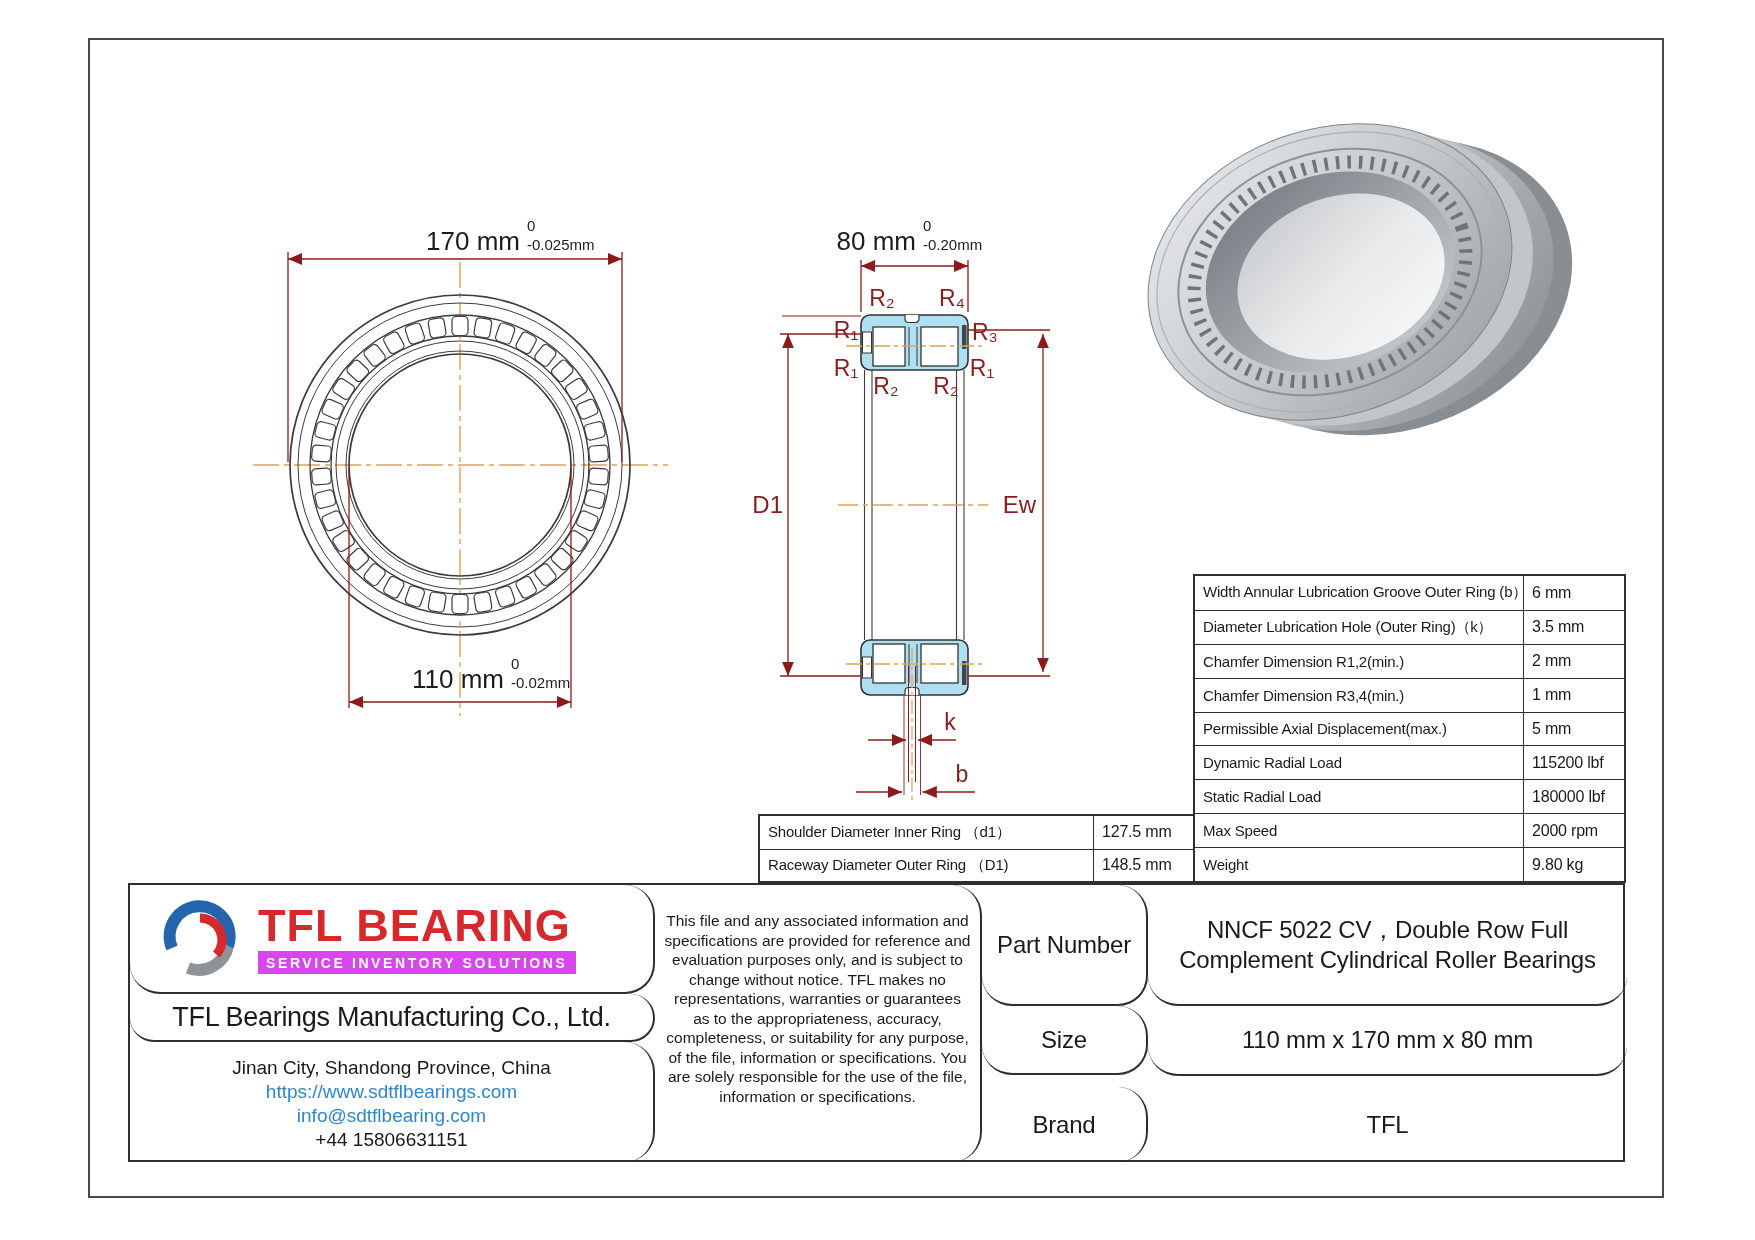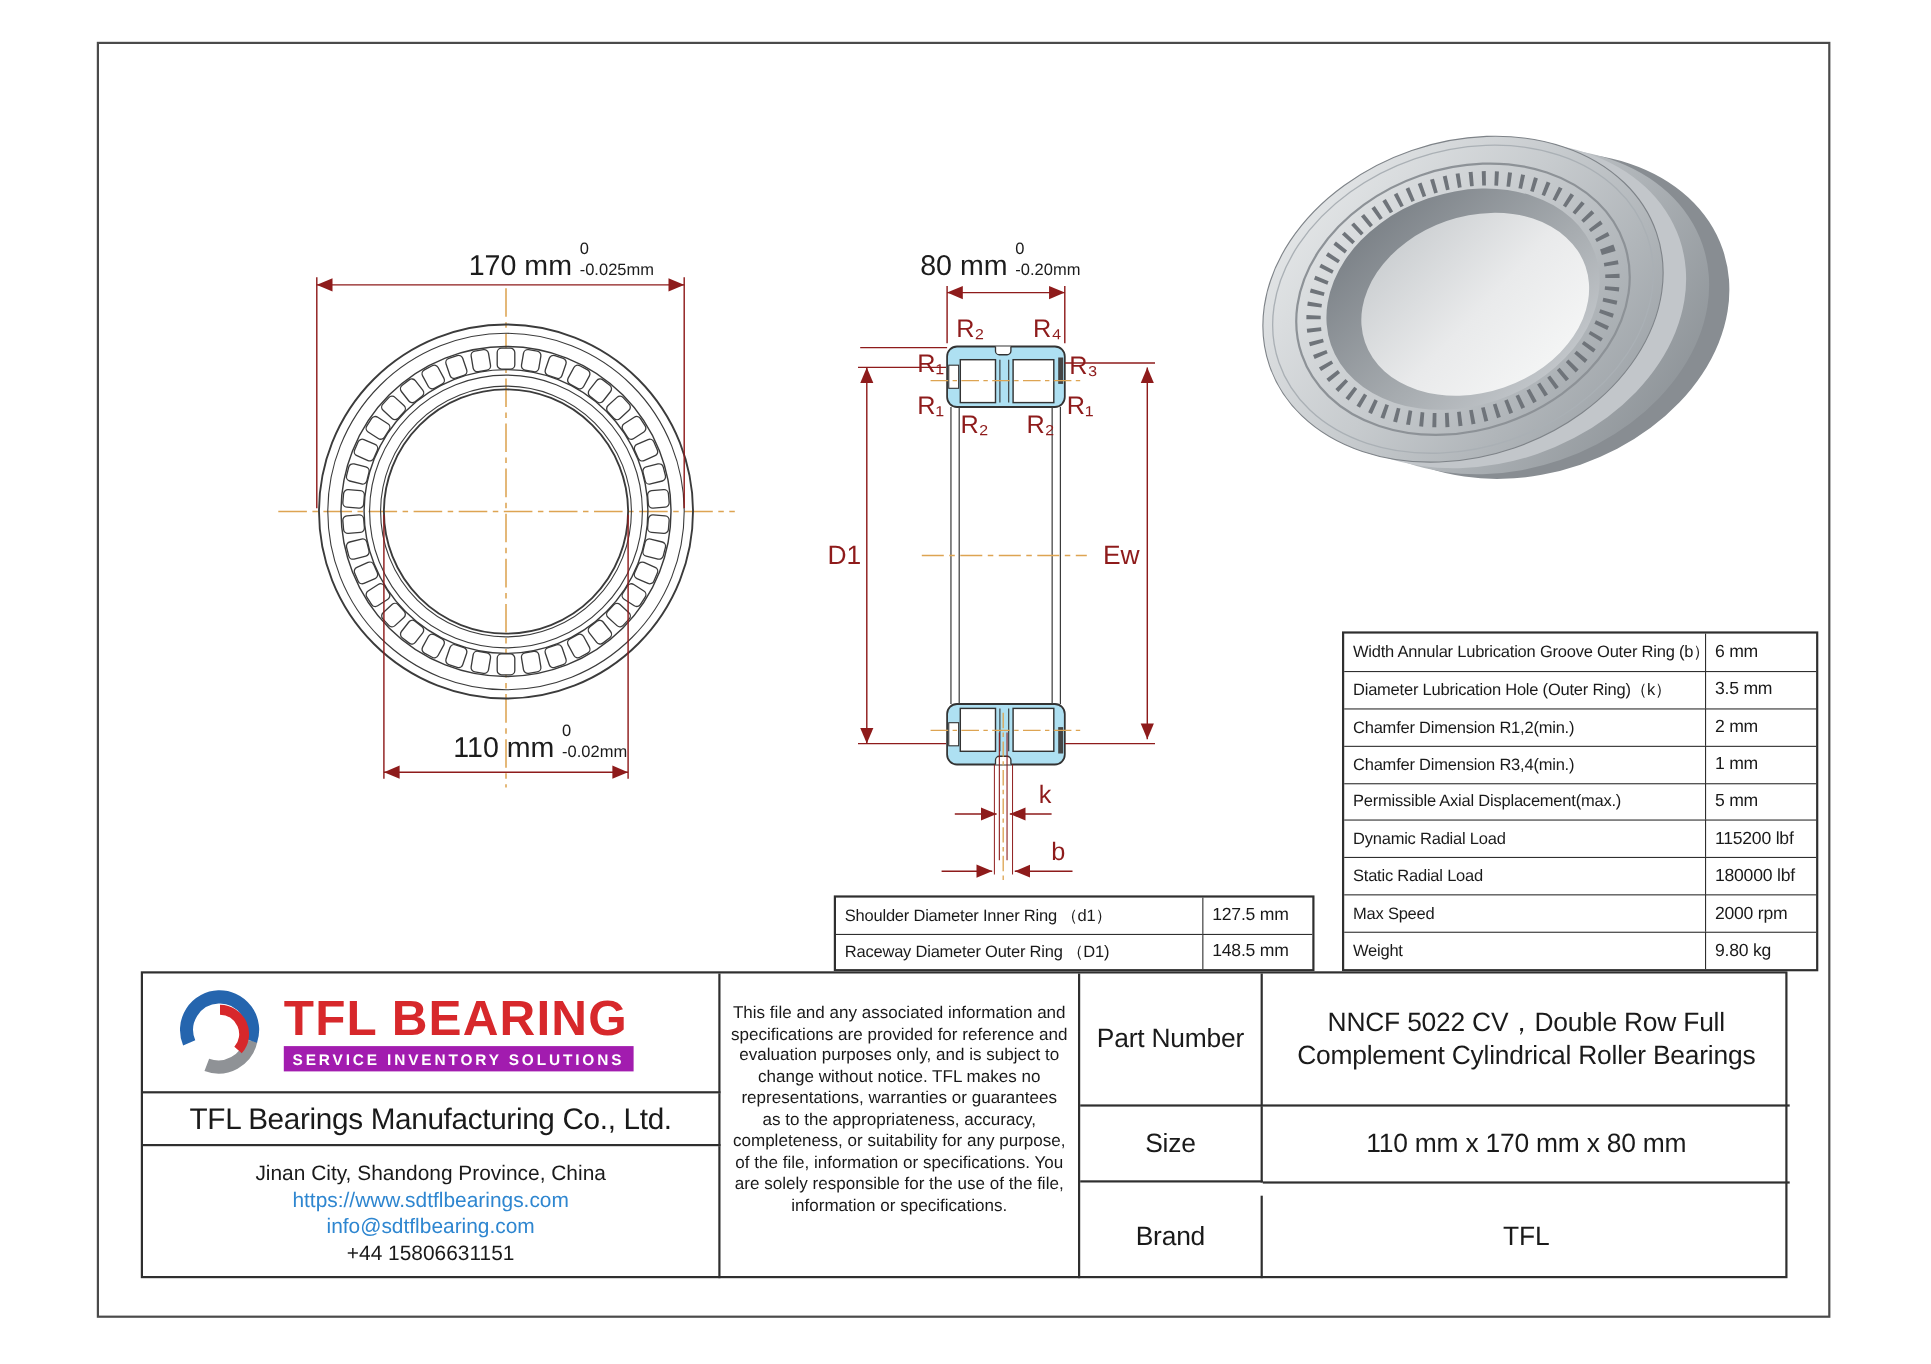--- a/index.html
+++ b/index.html
@@ -8,34 +8,34 @@
   .sheet { position:relative; width:1755px; height:1240px; background:#fff; overflow:hidden; }
   .frame { position:absolute; left:88px; top:38px; width:1576px; height:1160px; border:2px solid #4a4a4a; }
   svg.drawing { position:absolute; left:0; top:0; }
 
   
   .tbl { position:absolute; border:2px solid #2f2f2f; background:#fff; display:grid; }
   .tbl .cell { border-top:1.5px solid #2f2f2f; display:flex; align-items:center; padding:0 8px;
                font-size:15px; letter-spacing:-0.2px; overflow:hidden; white-space:nowrap; }
   .tbl .cell.first { border-top:none; }
   .tbl .cell.val { border-left:1.5px solid #2f2f2f; font-size:16px; }
-  .spec-table { left:1220px; top:574px; width:433px; height:309px;
+  .spec-table { left:1193px; top:574px; width:433px; height:309px;
                 grid-template-columns:1fr 101px; grid-auto-rows:1fr; }
   .dim-table  { left:758px; top:814px; width:437px; height:69px;
                 grid-template-columns:1fr 100px; grid-auto-rows:1fr; }
 
   
   .title-block { position:absolute; left:128px; top:883px; width:1497px; height:279px;
                  border:2px solid #2f2f2f; background:#fff; }
-  .tb-cell { position:absolute; }
+  .tb-cell { position:absolute;border-radius:30px; }
   .br { border-right:2px solid #2f2f2f; }
   .bb { border-bottom:2px solid #2f2f2f; }
   .logo-cell { left:0; top:0; width:525px; height:109px; display:flex; align-items:center; padding-left:28px; gap:14px; }
   .logo-txt .brand { font-size:45px; font-weight:bold; color:#d7282b; letter-spacing:1px; line-height:46px; }
-  .logo-txt .tagline { margin-top:2px; background:#a21caf; color:#fff; font-size:14px; font-weight:bold;
+  .logo-txt .tagline { margin-top:2px; background:#d946ef; color:#fff; font-size:14px; font-weight:bold;
                        letter-spacing:2.6px; padding:4px 8px 3px 8px; text-align:center; }
   .company-cell { left:0; top:109px; width:525px; height:48px; display:flex; align-items:center; justify-content:center;
                   font-size:27px; letter-spacing:-0.3px; }
   .address-cell { left:0; top:157px; width:525px; height:120px; text-align:center; padding-top:14px;
                   font-size:19px; line-height:24px; }
   .address-cell .link { color:#2e86d0; cursor:pointer; }
   .disclaimer-cell { left:525px; top:0; width:327px; height:277px; text-align:center;
                      font-size:15.5px; line-height:19.5px; padding:26px 9px 0 9px; }
   .pn-label    { left:852px; top:0;     width:166px; height:121px; }
   .pn-value    { left:1018px; top:0;    width:479px; height:121px; }

